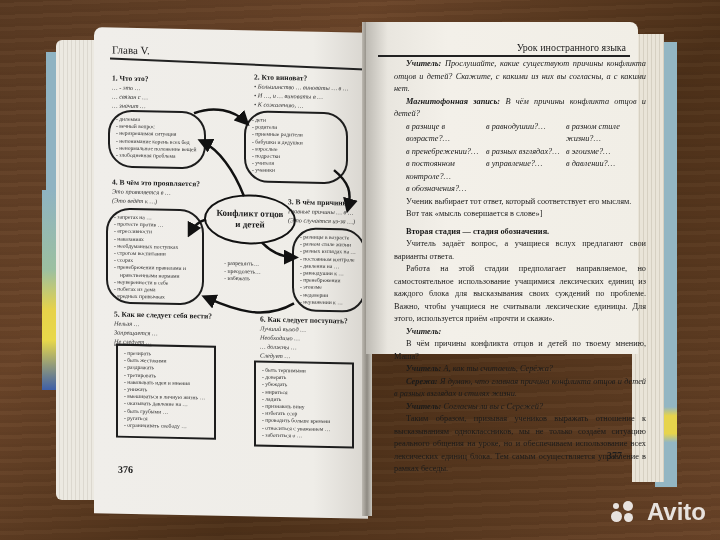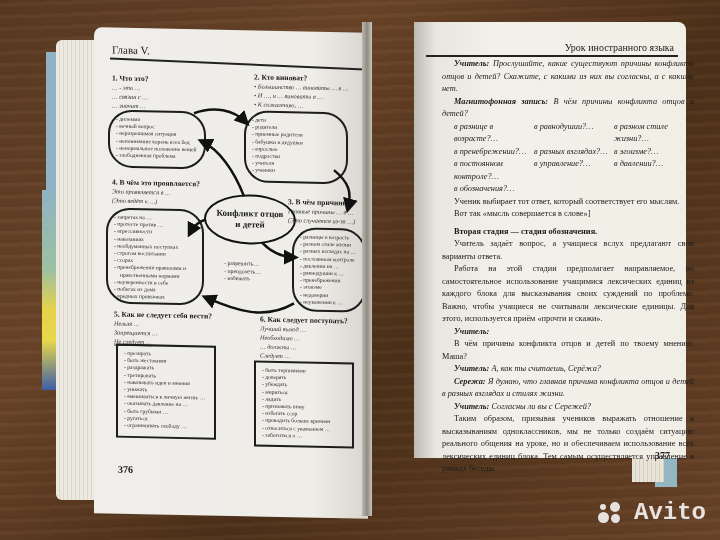--- a/index.html
+++ b/index.html
@@ -41,24 +41,23 @@
     background: #f1efea;
     color: #1c1c1c;
   }
   .page-left {
     left: 94px; top: 30px; width: 274px; height: 486px;
     background: linear-gradient(90deg, #f0eeea 0%, #efede8 80%, #d8d5cf 100%);
     transform: skewY(1.2deg);
     border-radius: 8px 0 0 0;
   }
   .page-right {
-    left: 366px; top: 22px; width: 272px; height: 436px;
+    left: 366px; top: 22px; width: 272px; height: 332px;
     background: linear-gradient(90deg, #bdbab3 0%, #e9e6df 8%, #f3f0e9 30%, #f1eee6 100%);
     border-radius: 0 8px 0 0;
-    margin-left: 48px;
   }
   .gutter {
     position: absolute; left: 362px; top: 22px; width: 10px; height: 494px;
     background: linear-gradient(90deg, #bdb9b1, #8e8a82, #c8c5bd);
   }
   
   .lp-header {
     position: absolute; left: 18px; top: 16px; font-size: 11px;
   }
   .lp-rule {
@@ -86,21 +85,21 @@
   .rp-header { position: absolute; right: 12px; top: 20px; font-size: 10px; }
   .rp-rule { position: absolute; left: 12px; top: 33px; width: 252px; height: 2px; background: #222; }
   .rp-body { position: absolute; left: 28px; top: 36px; width: 252px; font-size: 8.3px; line-height: 12.5px; color: #1a1a1a; }
   .rp-body p { text-indent: 12px; text-align: justify; }
   .it { font-style: italic; }
   .bi { font-weight: bold; font-style: italic; }
   .b { font-weight: bold; }
   .two-col { display: grid; grid-template-columns: 1fr 1fr 1fr; padding-left: 12px; font-style: italic; }
   .avito {
     position: absolute; right: 14px; bottom: 14px; display: flex; align-items: center; gap: 12px;
-    color: rgba(255,255,255,0.85); font-family: Liberation Mono, monospace; font-weight: bold; font-size: 24px;
+    color: rgba(255,255,255,0.85); font-family: Liberation Sans, sans-serif; font-weight: bold; font-size: 24px;
   }
   .avito-dots { position: relative; width: 24px; height: 22px; }
   .avito-dots span { position: absolute; border-radius: 50%; background: rgba(255,255,255,0.85); }
 </style>
 </head>
 <body>
 
 <div class="wood-grain"></div>
 <div class="cover-left"></div>
 <div class="cover-left-bottom"></div>

